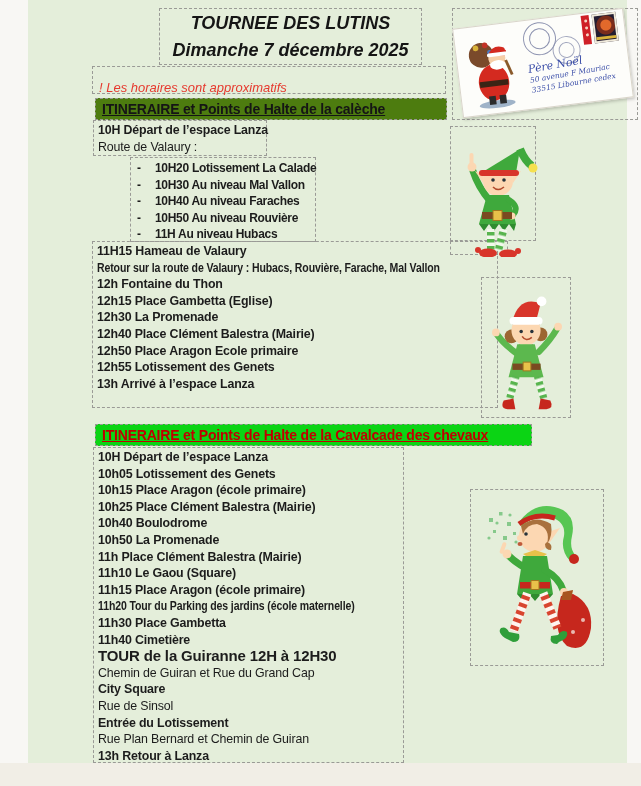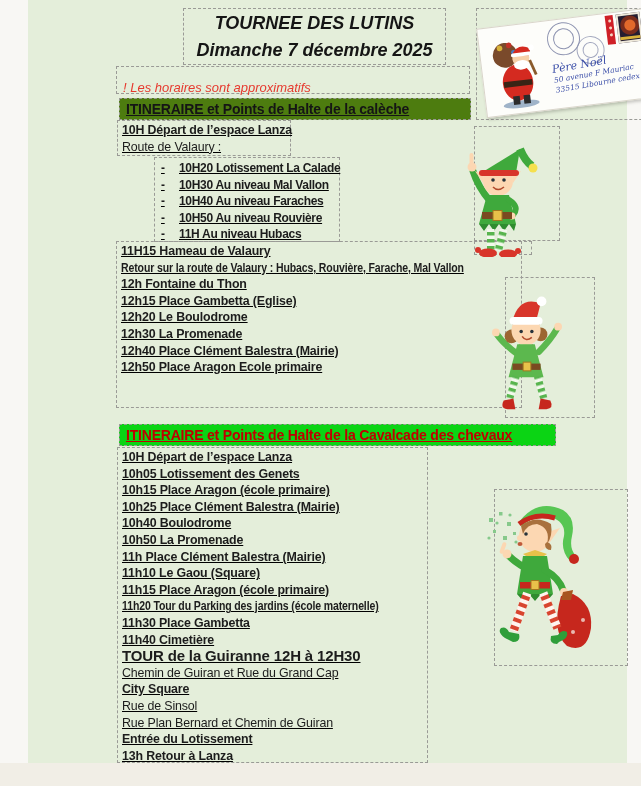--- a/index.html
+++ b/index.html
@@ -5,42 +5,42 @@
   * { margin:0; padding:0; box-sizing:border-box; }
   body { width:641px; height:786px; position:relative; overflow:hidden;
          background:#f1eee6; font-family:"Liberation Sans","DejaVu Sans",sans-serif; }
   #screen { position:absolute; inset:0; }
 
   .page { position:absolute; left:28px; top:0; width:599px; height:763px; background:#e4eeda; }
   .margin-strip { position:absolute; background:#f8f7f4; }
   .strip-left  { left:0; top:0; width:28px; height:763px; }
   .strip-right { left:627px; top:0; width:14px; height:763px; }
 
-  .dashed { border:1px dashed #9a9a96;margin-left:24px; }
+  .dashed { border:1px dashed #9a9a96; }
 
   
   .title-box { position:absolute; left:159px; top:8px; width:263px; height:57px;
                text-align:center; padding-top:1px; }
   .title-line { font-size:18px; font-weight:bold; font-style:italic; color:#151515;
                 line-height:27px; white-space:nowrap; }
 
   
   .warn-box { position:absolute; left:92px; top:66px; width:354px; height:28px;
               padding:13px 6px; }
   .warn-text { color:#e6392e; font-style:italic; font-size:13px; white-space:nowrap; }
 
   
   .sec-header { position:absolute; height:22px; line-height:20px; padding:0 6px;
                 font-weight:bold; font-size:14px; letter-spacing:-0.2px; white-space:nowrap; }
   .sec-header span { text-decoration:underline; }
   .sec1 { left:95px; top:98px; width:352px; background:#4d7c0f; color:#151515; }
   .sec2 { left:95px; top:424px; width:437px; background:#0bd414; color:#bf0000; }
 
   
-  .txt-box { position:absolute; padding:1px 0 0 4px; overflow:visible;text-decoration:underline; }
+  .txt-box { position:absolute; padding:1px 0 0 4px; overflow:visible; }
   .intro-box   { left:93px;  top:120px; width:174px; height:36px; }
   .bullets-box { left:130px; top:157px; width:186px; height:85px; padding-top:2px; }
   .stops1-box  { left:92px;  top:241px; width:406px; height:167px; }
   .stops2-box  { left:93px;  top:447px; width:311px; height:316px; }
 
   .line { font-size:12.4px; line-height:16.6px; color:#1c1c1c;
           white-space:nowrap; letter-spacing:-0.15px; }
   .b { font-weight:bold; }
   .n { font-weight:normal; }
   .big { font-size:15px; }
@@ -160,24 +160,25 @@
       <div class="line b">
         <span class="dash">-</span>
         <span>11H Au niveau Hubacs</span>
       </div>
     </div>
   <div class="txt-box stops1-box dashed">
       <div class="line b">11H15 Hameau de Valaury</div>
       <div class="line b squeeze">Retour sur la route de Valaury : Hubacs, Rouvière, Farache, Mal Vallon</div>
       <div class="line b">12h Fontaine du Thon</div>
       <div class="line b">12h15 Place Gambetta (Eglise)</div>
-      <div class="line b">12h20 Le Boulodrome</div>
       <div class="line b">12h30 La Promenade</div>
       <div class="line b">12h40 Place Clément Balestra (Mairie)</div>
       <div class="line b">12h50 Place Aragon Ecole primaire</div>
+      <div class="line b">12h55 Lotissement des Genets</div>
+      <div class="line b">13h Arrivé à l’espace Lanza</div>
     </div>
 
   <div class="elf1-box dashed"></div>
   <div class="elf1-foot-box dashed"></div>
   <svg class="elf1-svg" viewBox="0 0 88 130">
     <defs>
       <pattern id="p1" width="8" height="7" patternUnits="userSpaceOnUse">
         <rect width="8" height="7" fill="#f2f8ec"></rect>
           <rect width="8" height="3.5" fill="#58b44e"></rect>
       </pattern>
@@ -257,22 +258,22 @@
       <div class="line b">11h Place Clément Balestra (Mairie)</div>
       <div class="line b">11h10 Le Gaou (Square)</div>
       <div class="line b">11h15 Place Aragon (école primaire)</div>
       <div class="line b squeeze">11h20 Tour du Parking des jardins (école maternelle)</div>
       <div class="line b">11h30 Place Gambetta</div>
       <div class="line b">11h40 Cimetière</div>
       <div class="line b big">TOUR de la Guiranne 12H à 12H30</div>
       <div class="line n">Chemin de Guiran et Rue du Grand Cap</div>
       <div class="line b">City Square</div>
       <div class="line n">Rue de Sinsol</div>
+      <div class="line b">Entrée du Lotissement</div>
       <div class="line n">Rue Plan Bernard et Chemin de Guiran</div>
-      <div class="line b">Entrée du Lotissement</div>
       <div class="line b">13h Retour à Lanza</div>
     </div>
 
   <div class="elf3-box dashed"></div>
   <svg class="elf3-svg" viewBox="0 0 128 172">
     <defs>
       <pattern id="p3" width="8" height="8" patternUnits="userSpaceOnUse">
         <rect width="8" height="8" fill="#fff4ee"></rect>
           <rect width="8" height="4" fill="#d8452f"></rect>
       </pattern>

